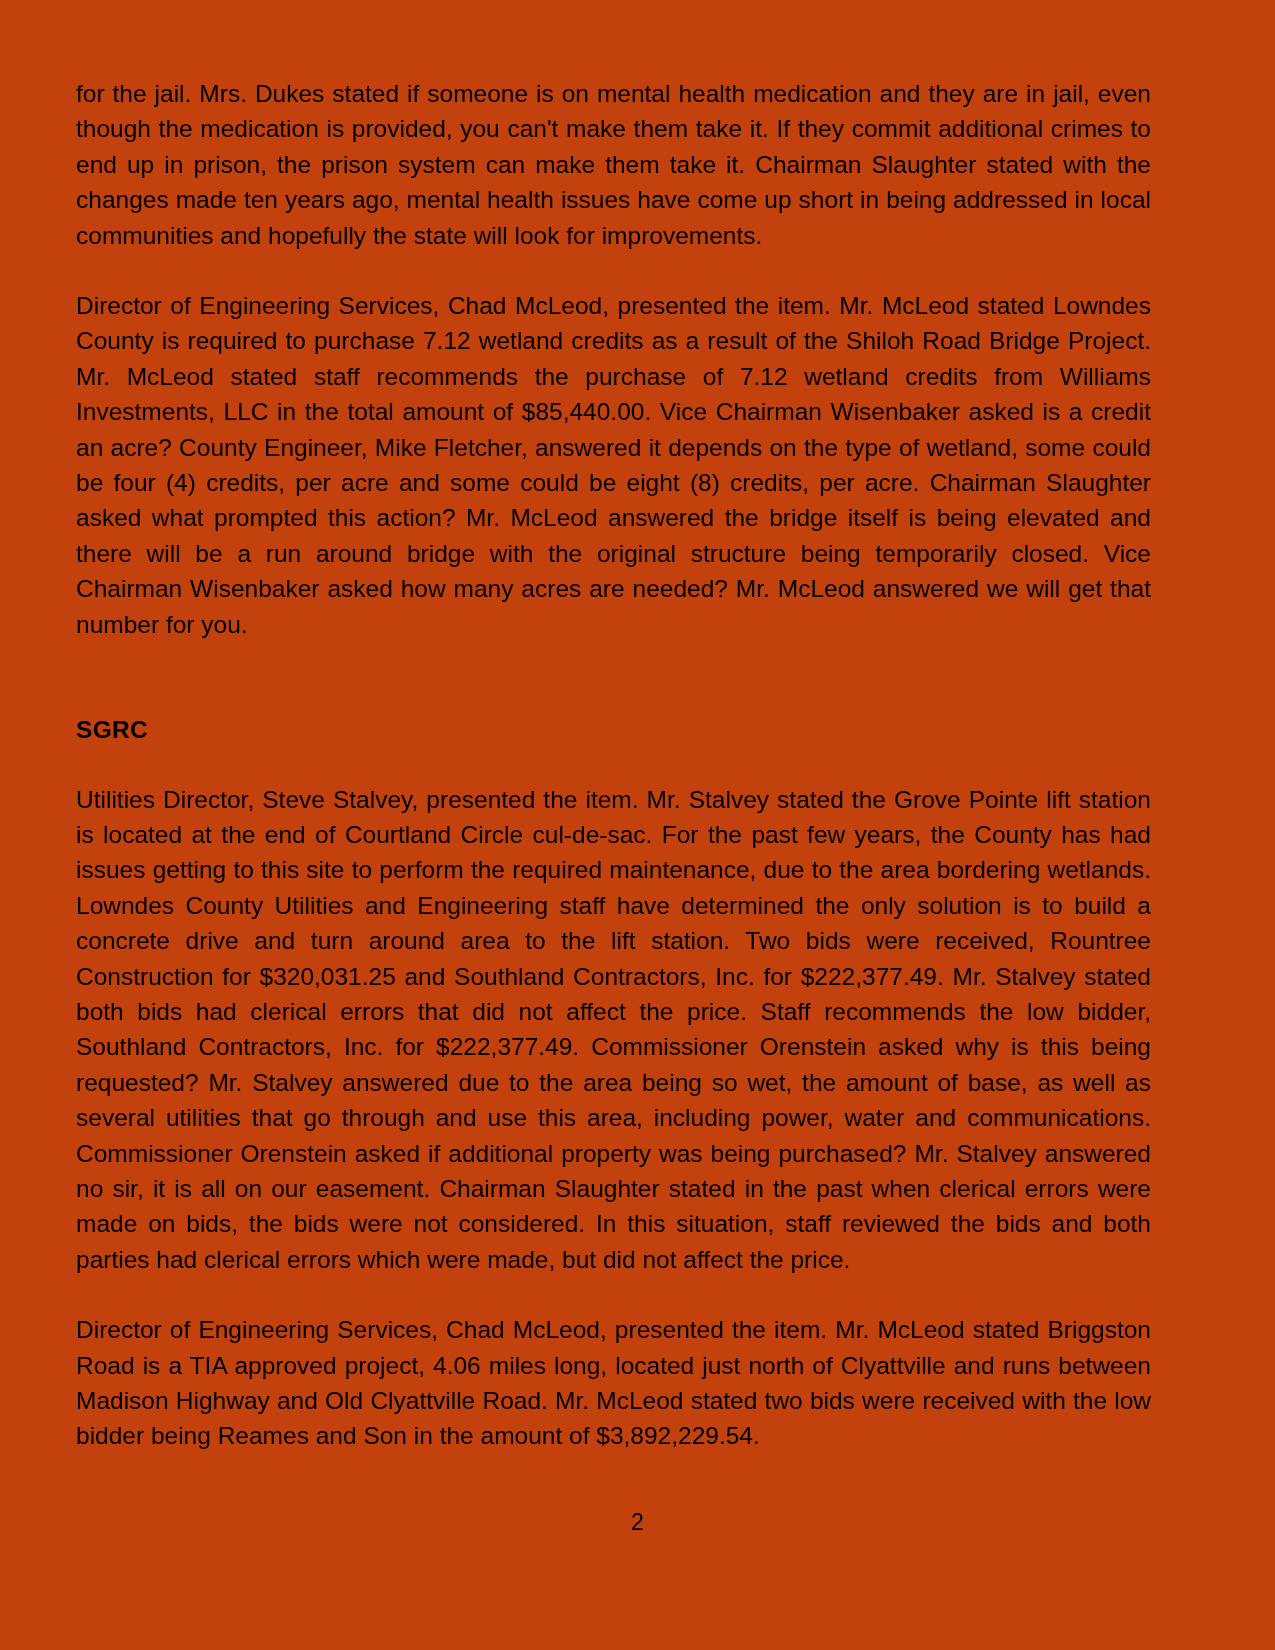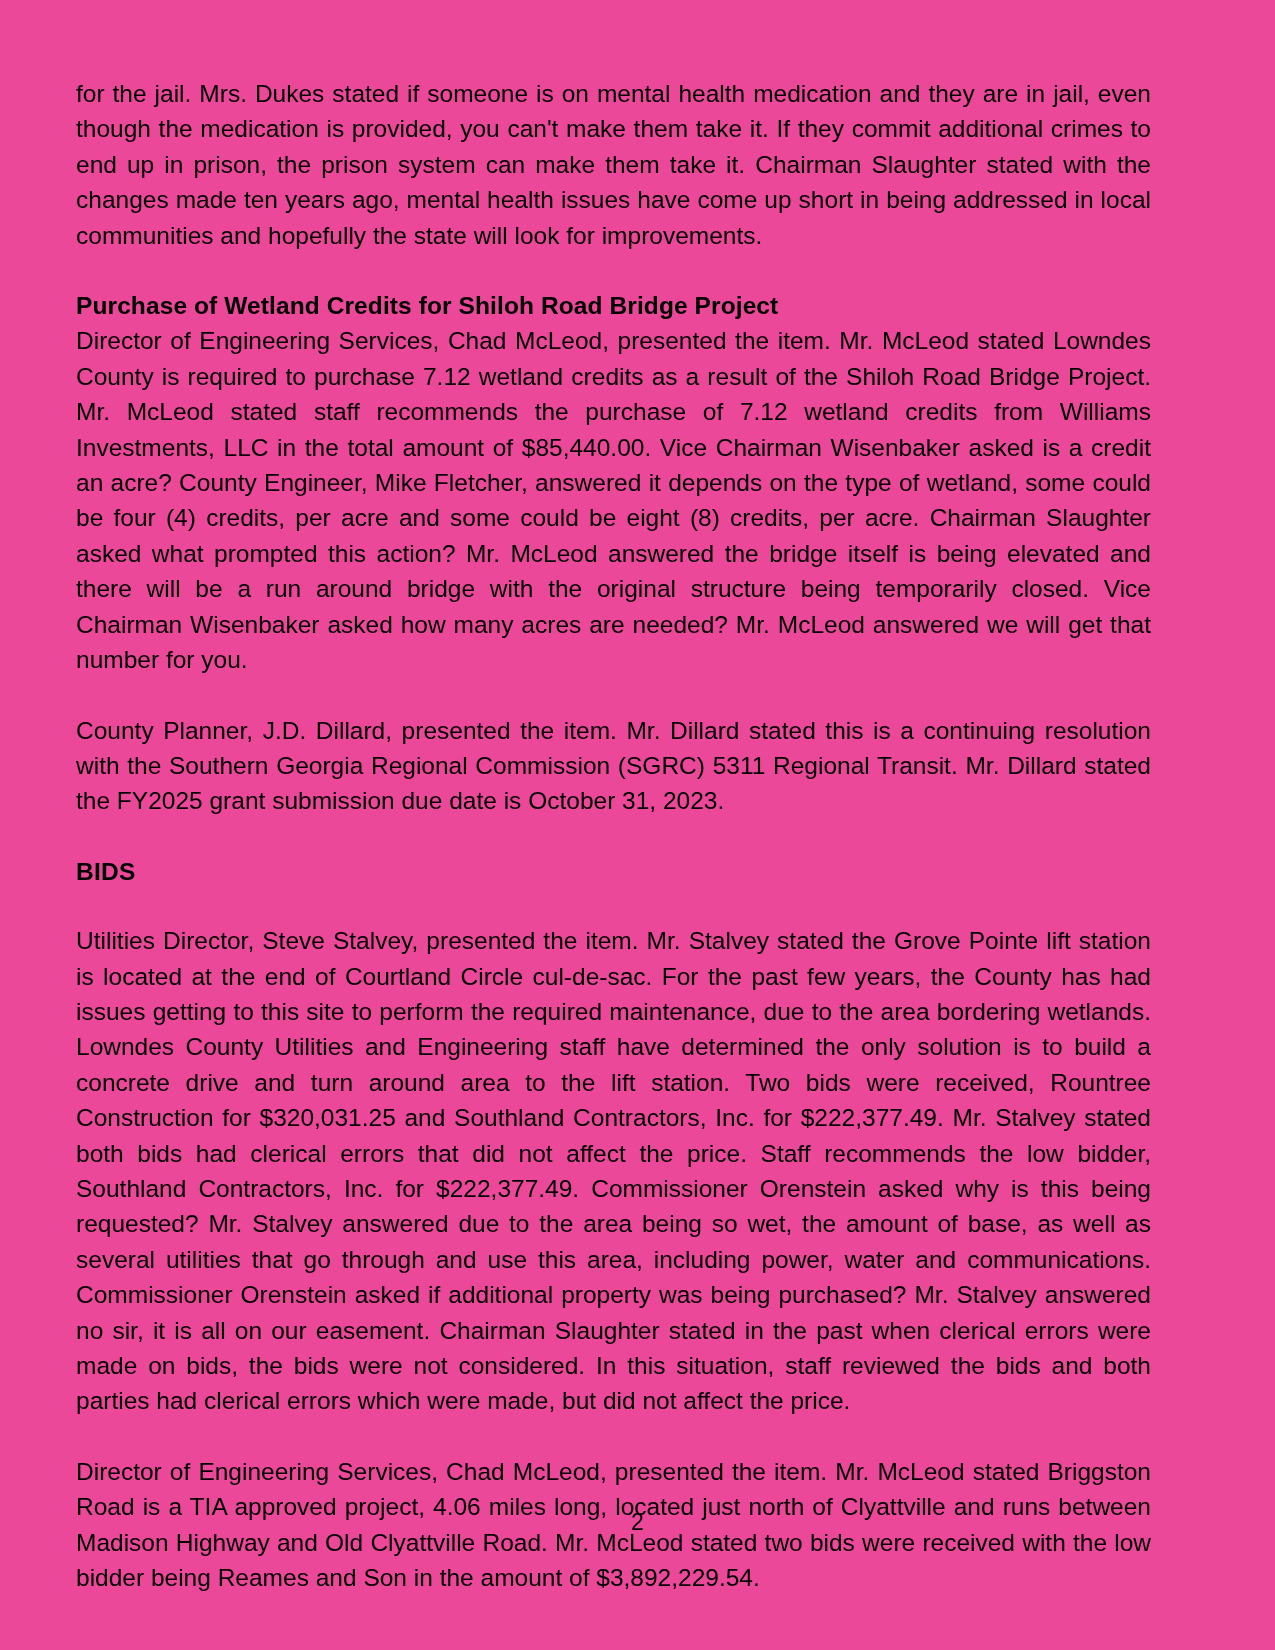--- a/index.html
+++ b/index.html
@@ -9,21 +9,21 @@
     background: #ffffff;
   }
   body {
     font-family: "Liberation Sans", sans-serif;
     color: #000000;
   }
   .page {
     position: relative;
     width: 1275px;
     height: 1650px;
-    background: #ec4899;
+    background: #c2410c;
     box-sizing: border-box;
     padding: 76px 124px 0 76px;
     overflow: hidden;
   }
   .content {
     width: 1075px;
   }
   p.body-text {
     font-size: 24.5px;
     line-height: 35.4px;
@@ -70,32 +70,30 @@
 <body>
 
 <div class="page">
 
   <div class="content">
 
     <p class="body-text">for the jail.  Mrs. Dukes stated if someone is on mental health medication and they are in jail, even though the medication is provided, you can't make them take it.  If they commit additional crimes to end up in prison, the prison system can make them take it.  Chairman Slaughter stated with the changes made ten years ago, mental health issues have come up short in being addressed in local communities and hopefully the state will look for improvements.</p>
 
     <div class="block-gap"></div>
 
-    <h2 class="section-heading">Purchase of Wetland Credits for Shiloh Road Bridge Project</h2>
 
     <p class="body-text">Director of Engineering Services, Chad McLeod, presented the item.  Mr. McLeod stated Lowndes County is required to purchase 7.12 wetland credits as a result of the Shiloh Road Bridge Project.  Mr. McLeod stated staff recommends the purchase of 7.12 wetland credits from Williams Investments, LLC in the total amount of $85,440.00.  Vice Chairman Wisenbaker asked is a credit an acre?  County Engineer, Mike Fletcher, answered it depends on the type of wetland, some could be four (4) credits, per acre and some could be eight (8) credits, per acre.  Chairman Slaughter asked what prompted this action?  Mr. McLeod answered the bridge itself is being elevated and there will be a run around bridge with the original structure being temporarily closed.  Vice Chairman Wisenbaker asked how many acres are needed?  Mr. McLeod answered we will get that number for you.</p>
 
     <div class="block-gap"></div>
 
 
-    <p class="body-text">County Planner, J.D. Dillard, presented the item.  Mr. Dillard stated this is a continuing resolution with the Southern Georgia Regional Commission (SGRC) 5311 Regional Transit.  Mr. Dillard stated the FY2025 grant submission due date is October 31, 2023.</p>
 
     <div class="block-gap"></div>
 
-    <h2 class="group-heading">BIDS</h2>
+    <h2 class="group-heading">SGRC</h2>
 
     <div class="block-gap-small"></div>
 
 
     <p class="body-text">Utilities Director, Steve Stalvey, presented the item.  Mr. Stalvey stated the Grove Pointe lift station is located at the end of Courtland Circle cul-de-sac.  For the past few years, the County has had issues getting to this site to perform the required maintenance, due to the area bordering wetlands.  Lowndes County Utilities and Engineering staff have determined the only solution is to build a concrete drive and turn around area to the lift station.  Two bids were received, Rountree Construction for $320,031.25 and Southland Contractors, Inc. for $222,377.49.  Mr. Stalvey stated both bids had clerical errors that did not affect the price.  Staff recommends the low bidder, Southland Contractors, Inc. for $222,377.49.  Commissioner Orenstein asked why is this being requested?  Mr. Stalvey answered due to the area being so wet, the amount of base, as well as several utilities that go through and use this area, including power, water and communications.  Commissioner Orenstein asked if additional property was being purchased? Mr. Stalvey answered no sir, it is all on our easement.  Chairman Slaughter stated in the past when clerical errors were made on bids, the bids were not considered.  In this situation, staff reviewed the bids and both parties had clerical errors which were made, but did not affect the price.</p>
 
     <div class="block-gap"></div>
 
 
     <p class="body-text">Director of Engineering Services, Chad McLeod, presented the item.  Mr. McLeod stated Briggston Road is a TIA approved project, 4.06 miles long, located just north of Clyattville and runs between Madison Highway and Old Clyattville Road.  Mr. McLeod stated two bids were received with the low bidder being Reames and Son in the amount of $3,892,229.54.</p>

